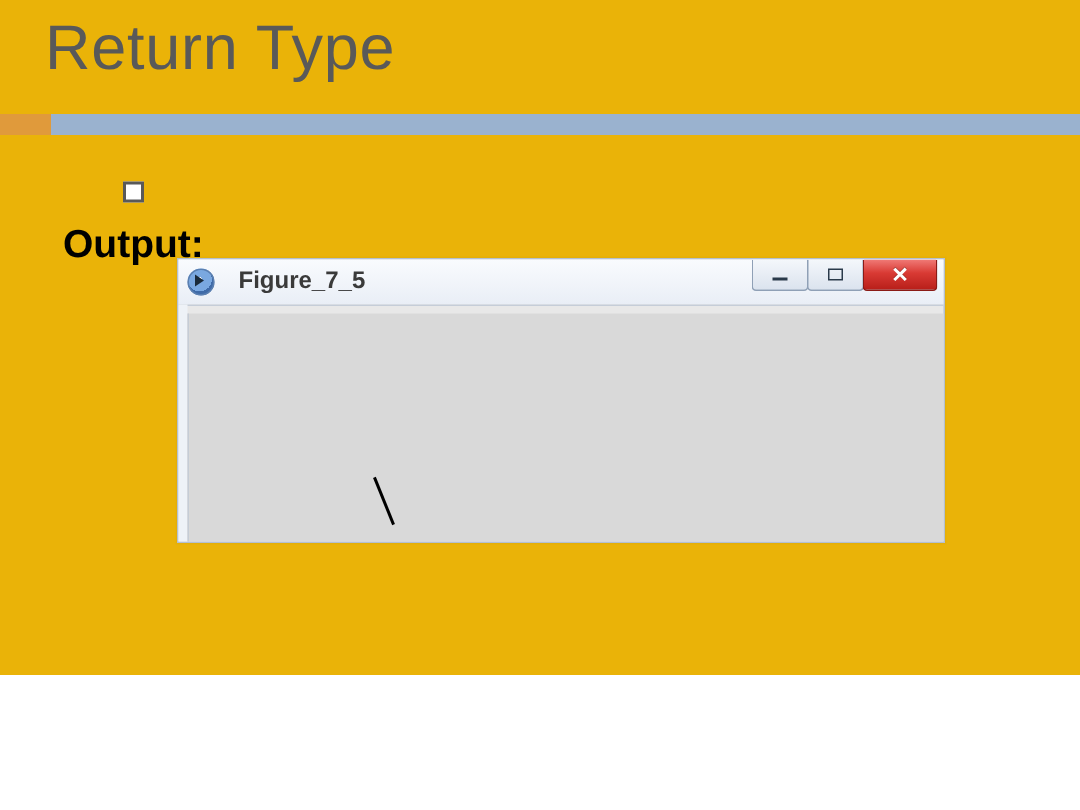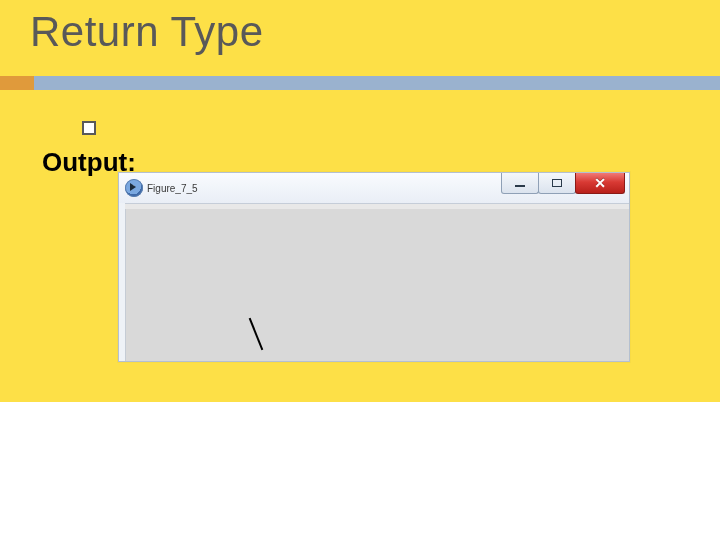--- a/index.html
+++ b/index.html
@@ -7,22 +7,22 @@
     padding: 0;
     width: 720px;
     height: 540px;
     background: #ffffff;
     font-family: Arial, Helvetica, sans-serif;
     overflow: hidden;
   }
   .slide {
     position: relative;
     width: 720px;
-    height: 402px;
-    background: #fde047;
+    height: 450px;
+    background: #eab308;
   }
   .title {
     position: absolute;
     left: 30px;
     top: 8px;
     font-size: 42px;
     color: #595959;
     font-weight: 400;
     letter-spacing: 0.5px;
   }
@@ -96,23 +96,24 @@
     position: absolute;
     left: 5px;
     top: 4px;
     width: 0;
     height: 0;
     border-left: 6px solid #1a2a3a;
     border-top: 4px solid transparent;
     border-bottom: 4px solid transparent;
   }
   .win-title {
-    margin-left: 4px;
-    font-size: 10px;
+    margin-left: 16px;
+    font-size: 16px;
     color: #3a3a3a;
+    font-weight: bold;
   }
   .win-controls {
     position: absolute;
     right: 4px;
     top: 0px;
     display: flex;
     gap: 0;
   }
   .win-btn {
     width: 36px;

